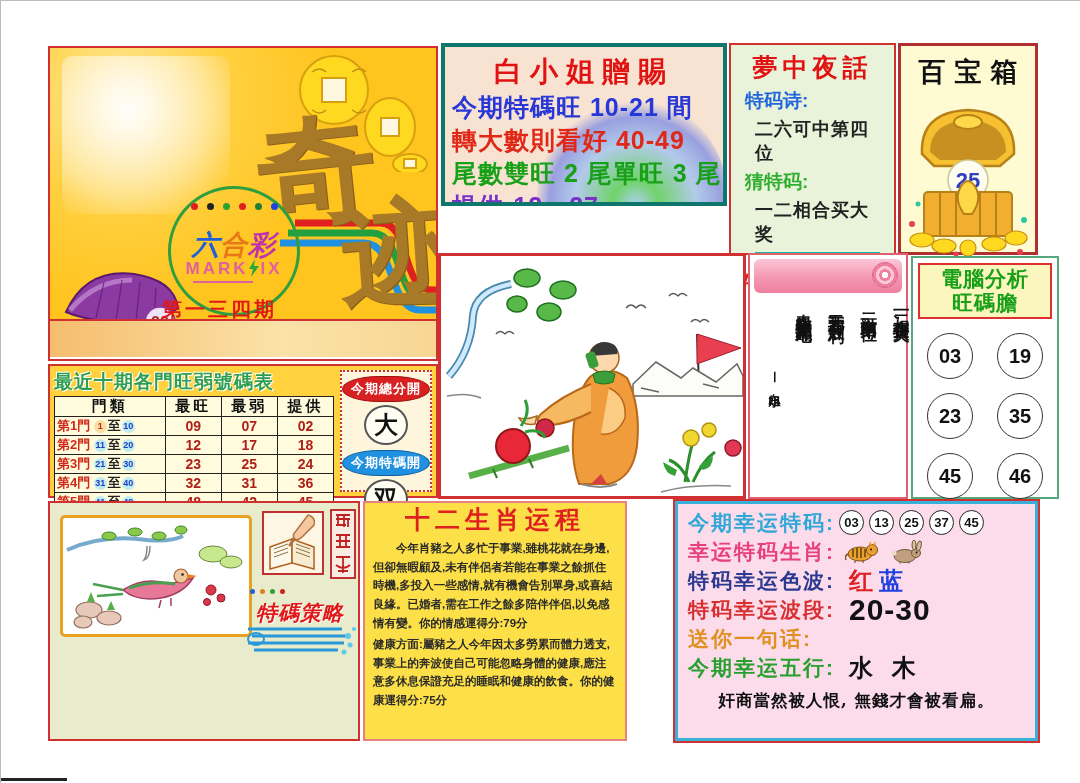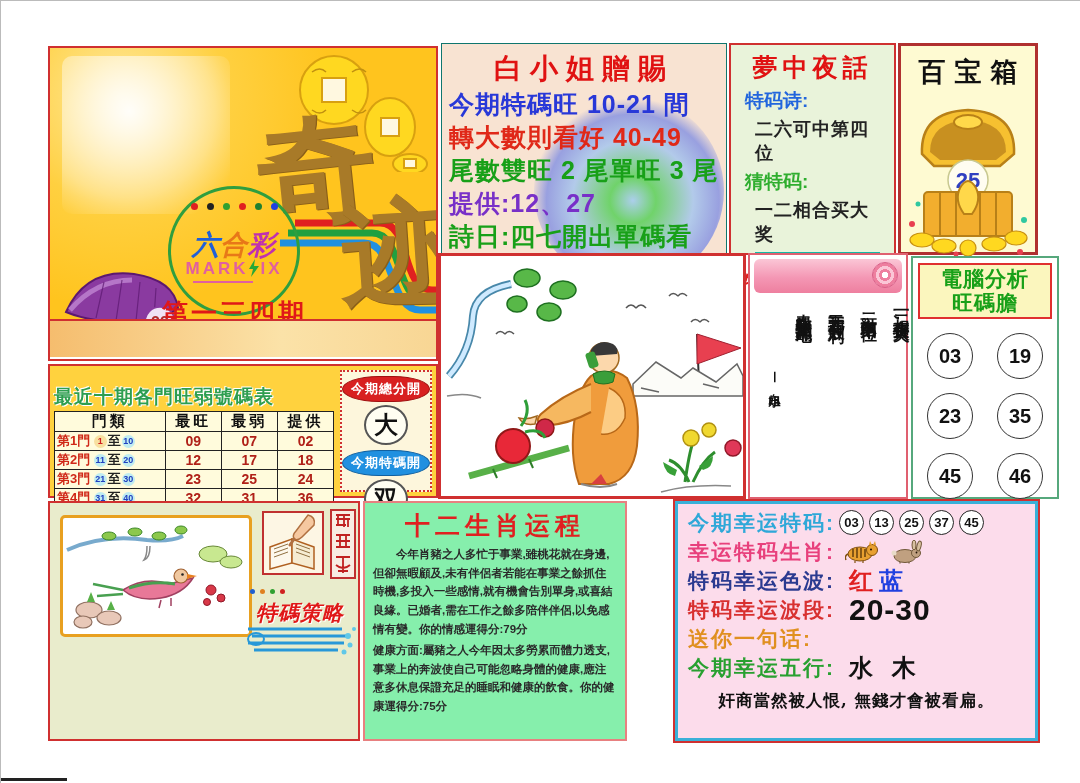--- a/index.html
+++ b/index.html
@@ -25,25 +25,25 @@
   .logo { position:absolute; left:118px; top:138px; width:132px; height:130px;
     border:3px solid #2f9e3f; border-radius:50%; text-align:center; }
   .logo-dots { position:absolute; top:14px; left:0; width:100%; display:flex; justify-content:center; gap:9px; }
   .logo-dots i { width:7px; height:7px; border-radius:50%; display:block; }
   .logo-cn { position:absolute; top:38px; width:100%; font-size:27px; font-weight:bold; letter-spacing:1px;font-style:italic; }
   .logo-cn .c0{color:#2060d8;} .logo-cn .c1{color:#e87818;} .logo-cn .c2{color:#c030b0;}
   .logo-en { position:absolute; top:70px; width:100%; font-size:17px; font-weight:bold; color:#e060a0; letter-spacing:3px; }
   .logo-en svg { vertical-align:-3px; }
   .logo-under { position:absolute; top:92px; left:22px; width:60px; border-top:2px solid #e060a0; }
   .mushroom { position:absolute; left:6px; top:212px; }
-  .issue { position:absolute; left:112px; top:248px; font-size:26px; font-weight:bold; color:#e01818; letter-spacing:3px; }
+  .issue { position:absolute; left:112px; top:248px; font-size:20px; font-weight:bold; color:#e01818; letter-spacing:3px; }
   .ribbons { position:absolute; left:0; top:0; width:100%; height:100%; pointer-events:none; }
 
   
-  .tips { left:440px; top:42px; width:286px; height:212px; background:#f8e3d2; border:1px solid #0f766e; overflow:hidden; }
+  .tips { left:440px; top:42px; width:286px; height:163px; background:#f8e3d2; border:4px solid #0f766e; overflow:hidden; }
   .balloon { position:absolute; left:92px; top:52px; width:190px; height:190px; border-radius:50%;
     background:radial-gradient(circle at 52% 55%, #4ed44e 0%, #9ecBF0 0%, #58d058 16%, #a6c6ee 42%, #8894e2 60%, rgba(136,148,226,0) 71%); opacity:.85; }
   .tips-title { position:relative; text-align:center; margin-top:6px; font-size:28px; font-weight:bold; color:#e01212; letter-spacing:8px; }
   .tips-line { position:relative; font-size:25px; font-weight:bold; line-height:33px; padding-left:7px; letter-spacing:1px; }
   .t-blue{color:#2838d8;} .t-red{color:#e02818;} .t-green{color:#18a018;} .t-purple{color:#7830c8;}
 
   
   .dream { left:728px; top:42px; width:167px; height:212px; background:#e9f3da; border:2px solid #cf3030; padding:6px 14px; }
   .dream-title { text-align:center; font-size:25px; font-weight:bold; color:#e01212; letter-spacing:5px; }
   .d-label { font-size:19px; font-weight:bold; margin-top:4px; }
@@ -73,21 +73,21 @@
   
   .analysis { left:910px; top:255px; width:148px; height:243px; background:#fff; border:2px solid #56a87c; padding:5px; }
   .ana-head { background:#fbf6be; border:2px solid #e03030; text-align:center; padding:2px 0;
     font-size:21px; font-weight:bold; color:#18a018; line-height:1.15; letter-spacing:1px; }
   .ana-grid { display:grid; grid-template-columns:1fr 1fr; gap:14px 6px; justify-items:center; margin-top:14px; }
   .ball { width:46px; height:46px; border:1.6px solid #333; border-radius:50%;
     display:flex; align-items:center; justify-content:center; font-size:20px; font-weight:bold; color:#111; background:#fff; }
 
   
   .tablebox { left:47px; top:363px; width:390px; height:134px; border:2px solid #d03030; background:#ffd23e; display:flex; }
-  .table-left { width:288px; padding:18px 2px 2px 4px; }
+  .table-left { width:288px; padding:3px 2px 2px 4px; }
   .wtable-title { font-size:19px; font-weight:bold; letter-spacing:1px; color:#2e9e50;
     text-shadow:1px 1px 0 #fff, -1px -1px 0 #fff, 1px 0 0 #fff; white-space:nowrap; }
   .wtable { border-collapse:collapse; width:100%; margin-top:1px; background:#fffbdc; }
   .wtable th, .wtable td { border:1.5px solid #222; text-align:center; font-weight:bold; }
   .wtable th { font-size:15px; color:#111; padding:0 2px; letter-spacing:3px; }
   .wtable td { font-size:14px; color:#b02018; height:19px; }
   .wtable td.door { text-align:left; padding-left:2px; white-space:nowrap; color:#d02818; font-size:13px; }
   .nb { display:inline-flex; width:13px; height:13px; border-radius:50%; background:#c0ecf0; color:#2040c0;
     font-size:9px; font-style:normal; align-items:center; justify-content:center; vertical-align:1px; font-weight:bold; }
   .nb.first { background:#f8e0a0; color:#d02020; }
@@ -106,21 +106,21 @@
     border:3px solid #e8a020; border-radius:5px; }
   .book-frame { position:absolute; left:212px; top:8px; width:62px; height:64px; background:#fdf6e4; border:2px solid #c03030; }
   .seal { position:absolute; left:280px; top:6px; width:26px; height:70px; border:2px solid #c03030; background:#f8ece2; }
   .strat-label { position:absolute; left:206px; top:96px; font-size:21px; font-weight:bold; font-style:italic;
     color:#e01818; letter-spacing:1px; text-shadow:1px 1px 0 #fff; white-space:nowrap; }
   .strat-dots { position:absolute; left:200px; top:86px; display:flex; gap:5px; }
   .strat-dots i { width:5px; height:5px; border-radius:50%; display:block; }
   .strat-lines { position:absolute; left:196px; top:120px; }
 
   
-  .zodiac { left:362px; top:500px; width:264px; height:240px; background:#86efac; border:2px solid #e88080; padding:6px 8px; }
+  .zodiac { left:362px; top:500px; width:264px; height:240px; background:#fde047; border:2px solid #e88080; padding:0 8px; }
   .zodiac-title { text-align:center; font-size:25px; font-weight:bold; color:#e02020; letter-spacing:5px;
     font-family:"DejaVu Serif", serif; }
   .zodiac p { font-size:11.5px; font-weight:600; color:#2a2a2a; line-height:1.62; margin-top:3px; }
   .zodiac p.first { text-indent:2em; }
 
   
   .lucky { left:674px; top:500px; width:363px; height:240px; background:#fcdceb;
     border:3px solid #39b0d8; box-shadow:0 0 0 2px #d03030; padding:4px 10px; }
   .lk-row { display:flex; align-items:center; height:29px; }
   .lk-label { font-size:21px; font-weight:bold; letter-spacing:2px; white-space:nowrap; }

